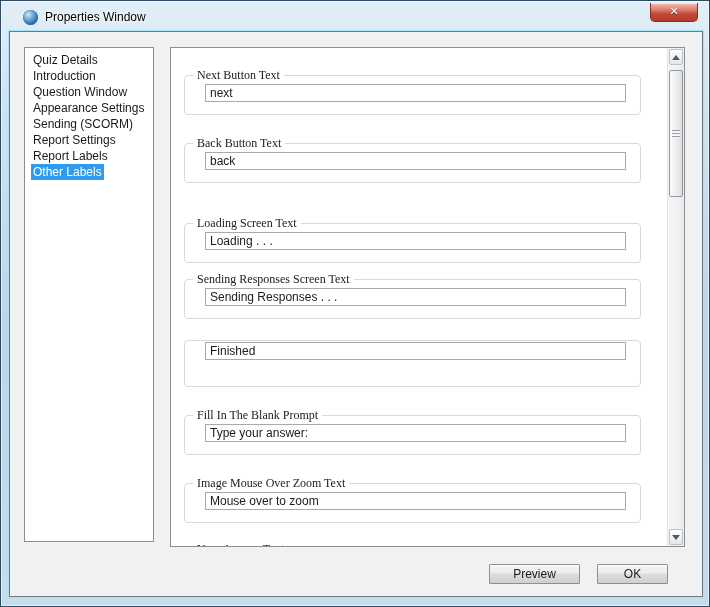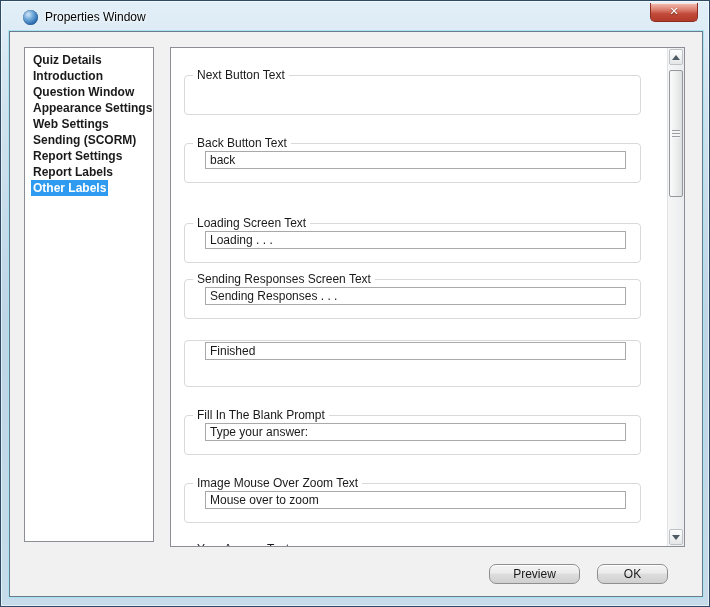--- a/index.html
+++ b/index.html
@@ -38,33 +38,33 @@
     position:absolute; left:8px; top:30px; width:694px; height:566px;
     background:#f1f1f2; border:1px solid #6b7a87;
     box-shadow:0 0 0 1px #a9e2f5;
   }
   
   .listbox {
     position:absolute; left:14px; top:15px; width:130px; height:495px;
     background:#fff; border:1px solid #8b8e94; padding:4px 0 0 0; overflow:hidden;
   }
   .list-item { height:16px; line-height:16px; padding-left:6px; white-space:nowrap; cursor:default; }
-  .list-item span { display:inline-block; padding:0 2px;font-weight:bold; }
+  .list-item span { display:inline-block; padding:0 2px; }
   .list-item.selected span { background:#2f9bf0; color:#fff; }
   
   .panel {
     position:absolute; left:160px; top:15px; width:515px; height:500px;
     background:#fff; border:1px solid #8b8e94; overflow:hidden;
   }
   .panel-content { position:absolute; left:0; top:0; right:17px; bottom:0; }
   fieldset.group {
     position:absolute; left:13px; right:26px; height:47px;
     border:1px solid #d9d9d9; border-radius:4px; padding:0; background:#fff;
   }
-  fieldset.group legend { margin-left:8px; padding:0 4px; font-size:12px; color:#1a1a1a; }
+  fieldset.group legend { margin-left:8px; padding:0 4px; font-size:12px; color:#1a1a1a;font-family:Liberation Serif, serif; }
   fieldset.group input {
     display:block; margin:1px 14px 0 20px; width:calc(100% - 34px); height:18px;
     border:1px solid #a7a9ac; background:#fff; font-family:inherit; font-size:12px;
     color:#1a1a1a; padding:0 0 0 4px; outline:none;
   }
   
   .scrollbar {
     position:absolute; top:0; right:0; bottom:0; width:17px;
     background:linear-gradient(90deg,#f6f6f6,#ebecee); border-left:1px solid #e2e3e5;
   }
@@ -83,21 +83,21 @@
     background:linear-gradient(90deg,#fbfbfb 0%,#eceded 55%,#dddfe1 100%);
     display:flex; align-items:center; justify-content:center; cursor:default;
   }
   .thumb-grip {
     width:8px; height:8px;
     background:repeating-linear-gradient(180deg,#9a9da1 0 1px,#f5f5f5 1px 3px);
   }
   
   .btn {
     position:absolute; top:532px; height:20px;
-    border:1px solid #8e8f8f; border-radius:7px;
+    border:1px solid #8e8f8f; border-radius:1px;
     background:linear-gradient(180deg,#f4f4f4 0%,#ebebeb 45%,#dddddd 50%,#d0d0d0 100%);
     font-family:inherit; font-size:12px; color:#1a1a1a; cursor:default;
     box-shadow:inset 0 1px 0 #fff;
   }
   .btn.preview { left:479px; width:91px; }
   .btn.ok { left:587px; width:71px; }
 </style>
 </head>
 <body>
 
@@ -110,32 +110,32 @@
     </div>
   </div>
 
   <div class="client">
 
     <div class="listbox">
       <div class="list-item"><span>Quiz Details</span></div>
       <div class="list-item"><span>Introduction</span></div>
       <div class="list-item"><span>Question Window</span></div>
       <div class="list-item"><span>Appearance Settings</span></div>
-      <div class="list-item"><span>Web Settings</span></div>
       <div class="list-item"><span>Sending (SCORM)</span></div>
       <div class="list-item"><span>Report Settings</span></div>
       <div class="list-item"><span>Report Labels</span></div>
       <div class="list-item selected"><span>Other Labels</span></div>
     </div>
 
     <div class="panel">
       <div class="panel-content">
 
         <fieldset class="group" style="top:20px">
           <legend>Next Button Text</legend>
+          <input type="text" value="next" style="">
         </fieldset>
 
         <fieldset class="group" style="top:88px">
           <legend>Back Button Text</legend>
           <input type="text" value="back" style="">
         </fieldset>
 
         <fieldset class="group" style="top:168px">
           <legend>Loading Screen Text</legend>
           <input type="text" value="Loading . . ." style="">

